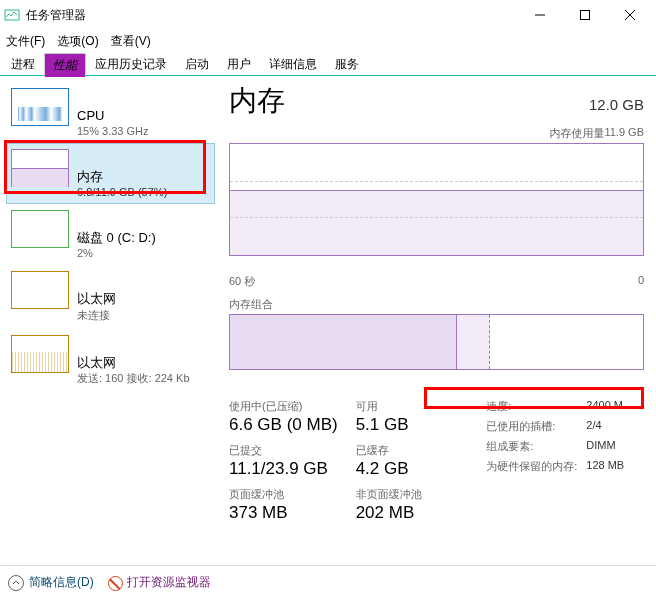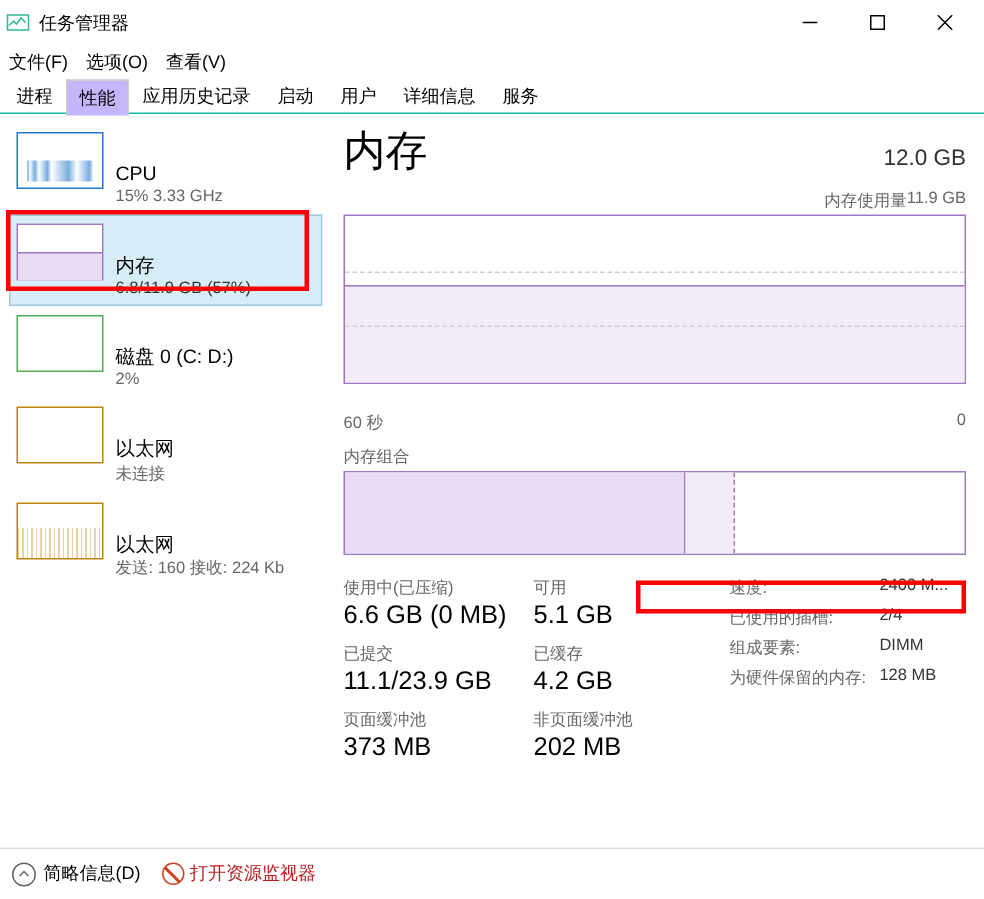--- a/index.html
+++ b/index.html
@@ -5,21 +5,21 @@
 * { box-sizing: border-box; margin: 0; padding: 0; }
 body { font-family: "Microsoft YaHei", "Segoe UI", sans-serif; font-size: 12px; color: #000; background: #fff; width: 656px; height: 599px; overflow: hidden; position: relative; }
 .titlebar { height: 30px; display: flex; align-items: center; padding: 4px 4px; }
 .titlebar .icon { width: 16px; height: 16px; margin-right: 6px; display: inline-flex; }
 .titlebar .title { flex: 1; font-size: 12px; }
 .winbtns { display: flex; }
 .winbtn { width: 45px; height: 30px; display: flex; align-items: center; justify-content: center; }
 .menubar { height: 22px; display: flex; align-items: center; padding: 0 6px; gap: 12px; font-size: 12px; }
 .tabs { display: flex; border-bottom: 1px solid #14b8a6; padding-left: 2px; height: 24px; align-items: center; }
 .tab { padding: 3px 8px; border: 1px solid transparent; border-bottom: none; font-size: 12px; cursor: pointer; }
-.tab.active { border-color: #ccc; background: #c4b5fd; position: relative; top: 1px; }
+.tab.active { border-color: #ccc; background: #a21caf; position: relative; top: 1px; font-style: italic; }
 .content { display: flex; height: 480px; }
 .sidebar { width: 215px; padding: 6px 0 6px 6px; overflow: hidden; }
 .side-item { display: flex; padding: 5px 4px; border: 1px solid transparent; cursor: pointer; }
 .side-item.selected { background: #d6ecf7; border: 1px solid #9bc9e0; }
 .thumb { width: 58px; height: 38px; border: 1px solid #a076c4; background: #fff; margin-right: 8px; position: relative; flex-shrink: 0; }
 .thumb.cpu { border-color: #1f77c9; }
 .thumb.cpu::after { content: ""; position: absolute; bottom: 4px; left: 0; right: 0; height: 14px; background: linear-gradient(to right, transparent 0%, transparent 10%, #1f77c9 12%, transparent 14%, #1f77c9 20%, transparent 25%, #1f77c9 35%, transparent 40%, #1f77c9 60%, transparent 70%, #1f77c9 85%, transparent 90%); opacity: 0.6; }
 .thumb.mem::before { content: ""; position: absolute; left: 0; right: 0; top: 50%; height: 50%; background: #e9dcf2; border-top: 1px solid #a076c4; }
 .thumb.disk { border-color: #4caf50; }
 .thumb.eth { border-color: #b8860b; }
@@ -35,32 +35,32 @@
 .main-total { font-size: 15px; color: #333; }
 .graph-label-row { display: flex; justify-content: flex-end; font-size: 11px; color: #666; margin-top: 6px; }
 .graph1 { border: 1px solid #a076c4; height: 113px; margin-top: 2px; background: #fff; position: relative; }
 .graph1::before { content: ""; position: absolute; left: 0; right: 0; bottom: 0; height: 58%; background: #f3ecf8; border-top: 1px solid #a076c4; }
 .graph1 .gridline { position: absolute; left: 0; right: 0; border-top: 1px dashed #ccc; }
 .graph-bottom-row { display: flex; justify-content: space-between; font-size: 11px; color: #666; margin-top: 18px; }
 .graph2-label { font-size: 11px; color: #666; margin-top: 8px; }
 .graph2 { border: 1px solid #a076c4; height: 56px; margin-top: 2px; background: #fff; display: flex; }
 .graph2 .seg1 { width: 55%; background: #e9dcf2; border-right: 1px solid #a076c4; }
 .graph2 .seg2 { width: 8%; background: #f3ecf8; border-right: 1px dashed #a076c4; }
-.stats { display: flex; margin-top: 14px; gap: 10px; }
+.stats { display: flex; margin-top: 29px; gap: 10px; }
 .stats-left { display: grid; grid-template-columns: 1fr 1fr; column-gap: 18px; row-gap: 8px; }
 .stat-label { font-size: 11px; color: #666; }
 .stat-val { font-size: 17px; color: #000; margin-top: 1px; }
 .stats-right { margin-left: 12px; font-size: 11px; }
 .stats-right .row { display: flex; margin-bottom: 5px; }
 .stats-right .k { width: 100px; color: #666; }
 .stats-right .v { color: #333; }
 .footer { position: absolute; bottom: 0; left: 0; right: 0; height: 34px; border-top: 1px solid #ddd; display: flex; align-items: center; padding: 0 8px; gap: 14px; font-size: 12px; }
 .footer .circle { width: 16px; height: 16px; border: 1px solid #666; border-radius: 50%; display: inline-flex; align-items: center; justify-content: center; margin-right: 5px; }
-.footer a { color: #b91c1c; text-decoration: none; display: flex; align-items: center; }
-.footer .link1 { color: #000000; display: flex; align-items: center; }
+.footer a { color: #701a75; text-decoration: none; display: flex; align-items: flex-end; }
+.footer .link1 { color: #0c4a6e; display: flex; align-items: center; }
 .forbid { width: 15px; height: 15px; border: 1.5px solid #d04020; border-radius: 50%; position: relative; margin-right: 4px; }
 .forbid::after { content: ""; position: absolute; width: 14px; height: 1.5px; background: #d04020; top: 50%; left: 50%; transform: translate(-50%, -50%) rotate(45deg); }
 </style>
 </head>
 <body>
 
 <div class="titlebar">
   <span class="icon">
     <svg width="16" height="16" viewBox="0 0 16 16">
         <rect x="1" y="3" width="14" height="10" fill="none" stroke="#3b8" stroke-width="1"></rect>

